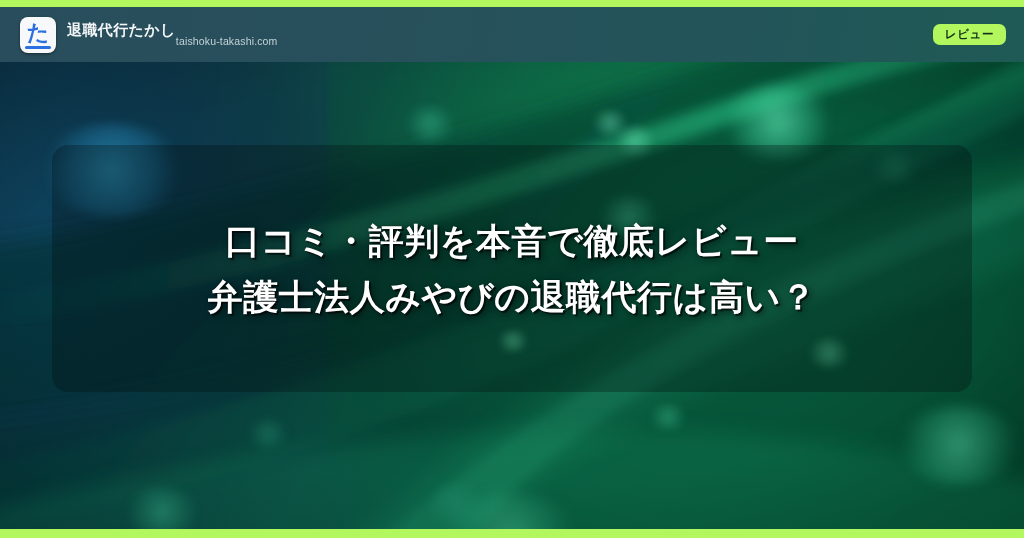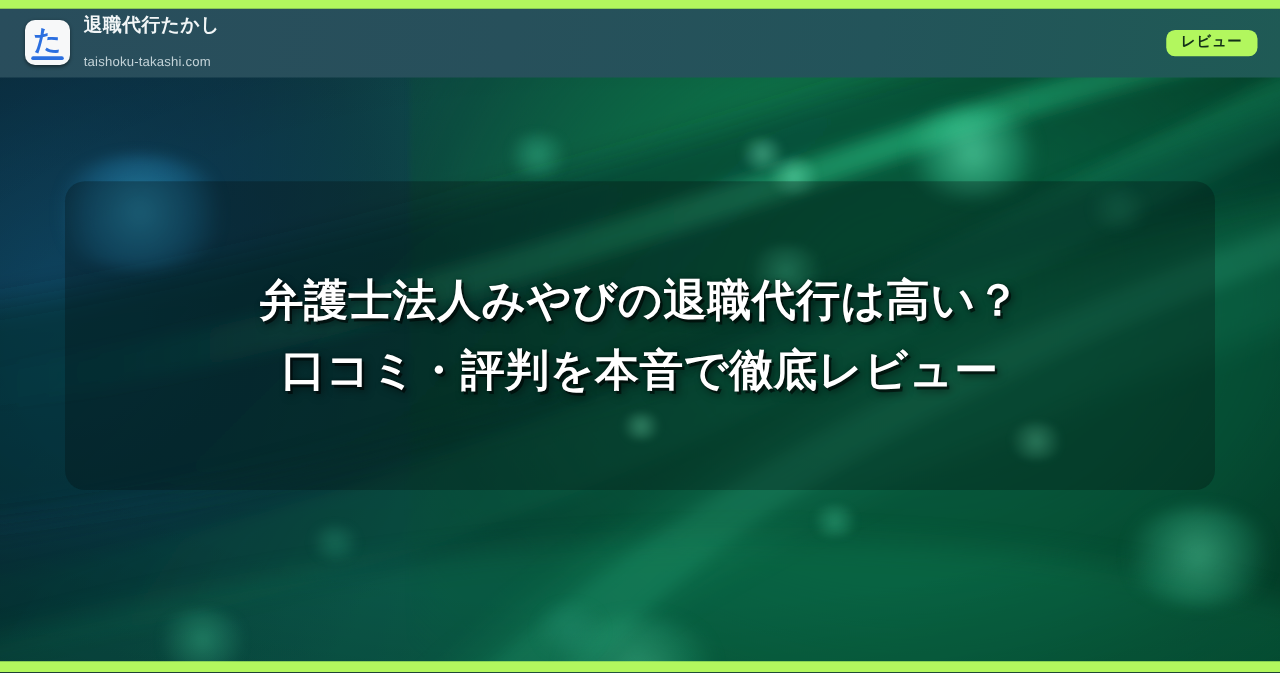--- a/index.html
+++ b/index.html
@@ -117,21 +117,21 @@
     line-height:1;
     margin-top:-3px;
   }
   .brand-logo .underline{
     position:absolute;
     left:5px; right:5px; bottom:4px;
     height:3px;
     border-radius:2px;
     background:#2b6fe0;
   }
-  .brand-text{ display:flex; flex-direction:column; justify-content:center; }
+  .brand-text{ display:flex; flex-direction:row; justify-content:center; }
   .brand-name{
     font-size:15px;
     font-weight:700;
     color:#f2f6f7;
     letter-spacing:.4px;
     line-height:1.22;
   }
   .brand-domain{
     font-size:10.5px;
     color:#c3d3d8;
@@ -303,21 +303,21 @@
         <span class="brand-name">退職代行たかし</span>
         <span class="brand-domain">taishoku-takashi.com</span>
       </div>
     </div>
     <div class="header-spacer"></div>
     <span class="category-badge">レビュー</span>
   </header>
 
   <div class="title-panel">
     <h1 class="title">
+      <span class="line">口コミ・評判を本音で徹底レビュー</span>
       <span class="line">弁護士法人みやびの退職代行は高い？</span>
-      <span class="line">口コミ・評判を本音で徹底レビュー</span>
     </h1>
   </div>
 
   <div class="accent-bar top"></div>
   <div class="accent-bar bottom"></div>
 
 </div>
 
 </body></html>

